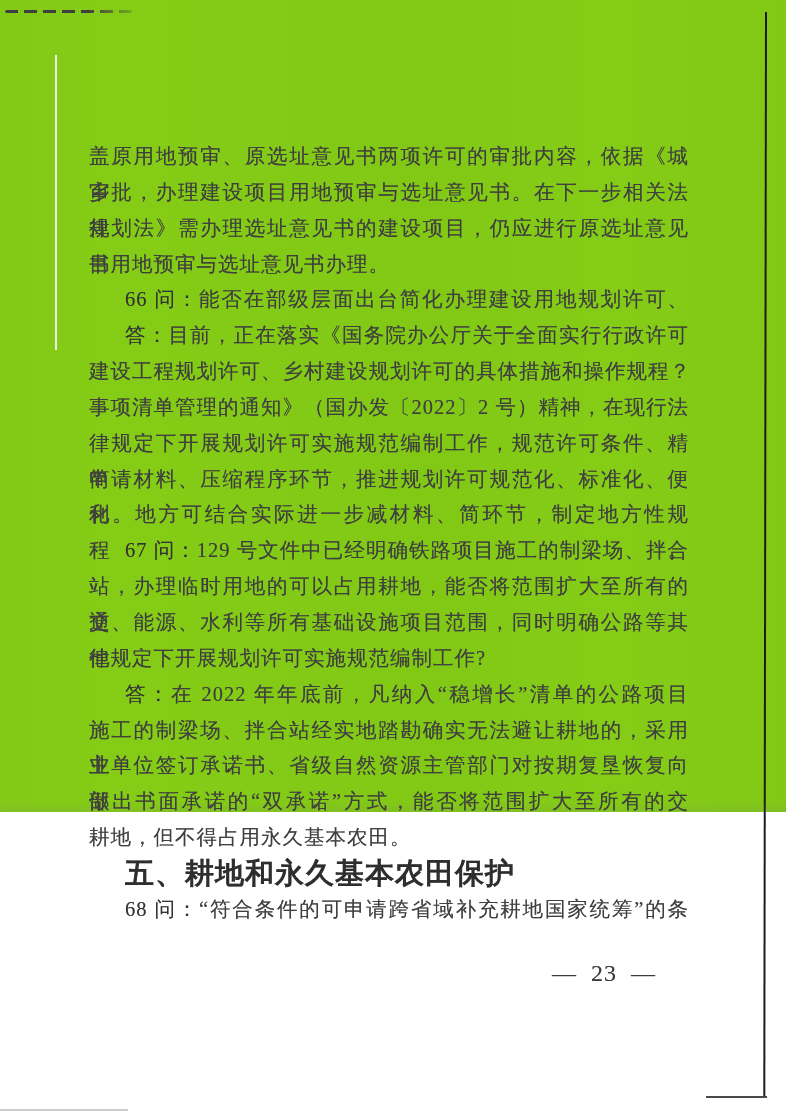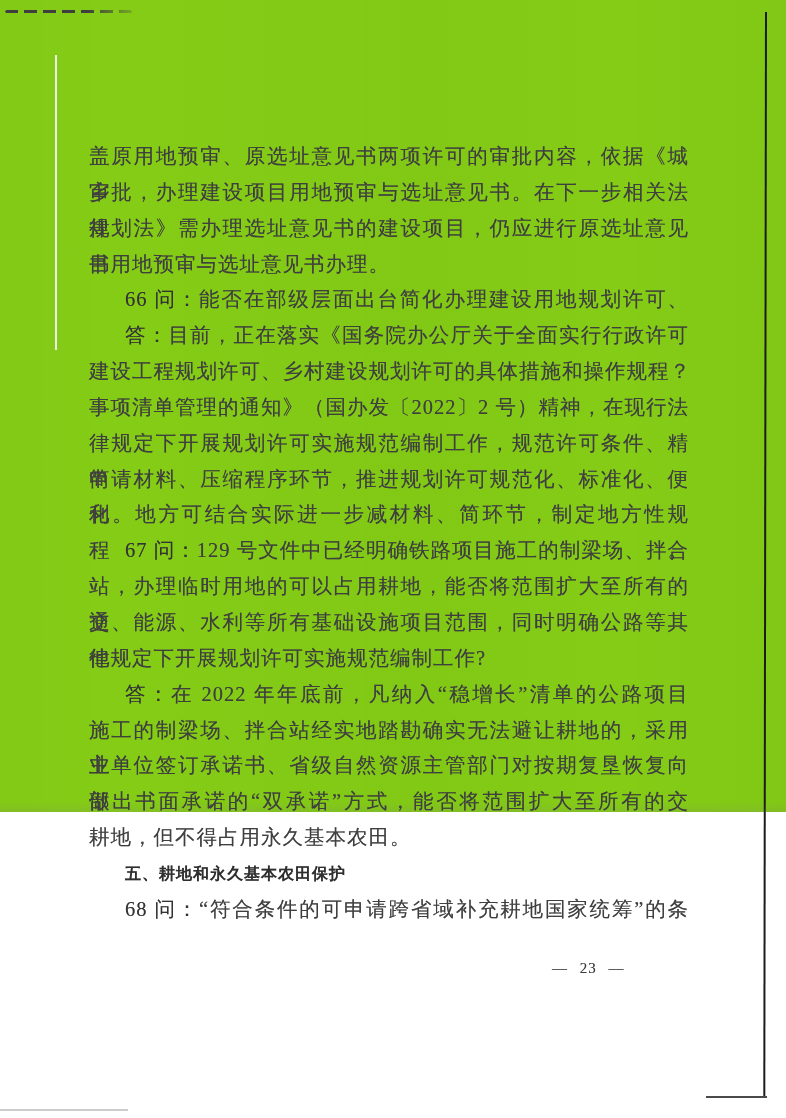--- a/index.html
+++ b/index.html
@@ -66,27 +66,27 @@
     text-shadow: 0 0 0.5px rgba(63,63,63,0.55);
   }
   .line {
     height: 35.85px;
     line-height: 35.85px;
     white-space: nowrap;
     text-align: justify;
   }
   .line.jl { text-align-last: justify; white-space: normal; }
   .line.indent { text-indent: 36px; }
-  .line.bold { font-weight: bold; color: #2e2e2e; font-size: 16px; }
+  .line.bold { font-weight: bold; color: #2e2e2e; font-size: 29px; }
   .qa { font-weight: normal; color: #333333; }
   
   .footer-page {
     position: absolute; left: 552px; top: 960px;
     color: #3b3b3b;
-    font-size: 15px;
+    font-size: 24px;
     letter-spacing: 1px;
     word-spacing: 7px;
     text-shadow: 0 0 0.5px rgba(60,60,60,0.5);
   }
 </style>
 </head>
 <body>
 
 <div class="page">
 

